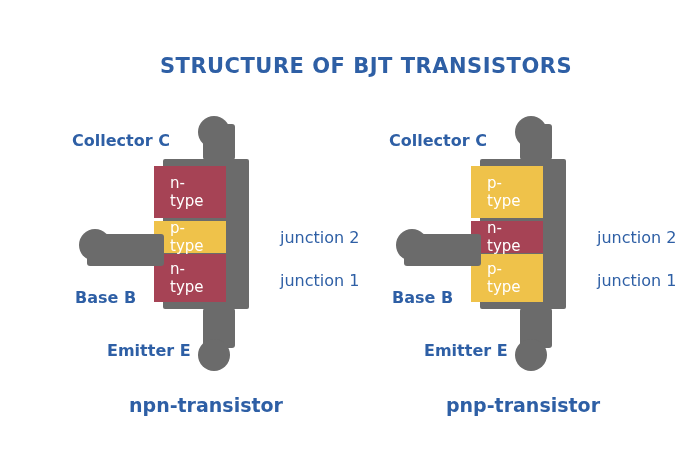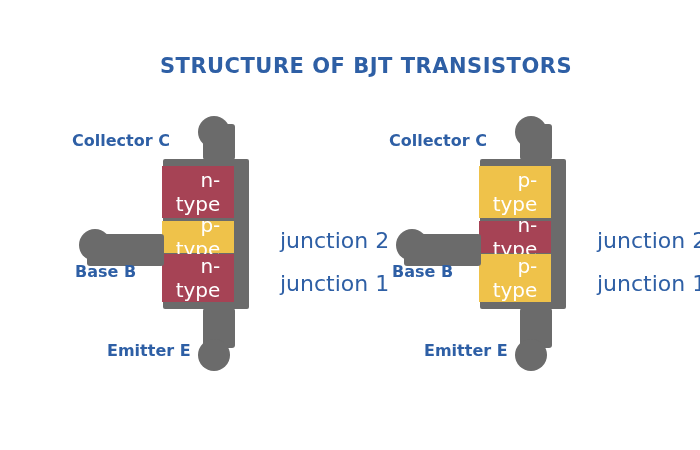--- a/index.html
+++ b/index.html
@@ -30,24 +30,24 @@
     position: absolute;
     left: 147px; top: 143px;
     width: 86px; height: 150px;
     background: var(--lead_gray);
     border-radius: 2px;
   }
 
   
   .layer {
     position: absolute;
-    left: 146px; width: 72px;
+    left: 138px; width: 72px;
     color: #ffffff;
-    font-size: 20px;
-    display: flex; align-items: center; justify-content: center; text-align: right;
+    font-size: 15px;
+    display: flex; align-items: center; justify-content: center;
   }
   .layer.pos0 { top: 150px; height: 52px; }
   .layer.pos1 { top: 205px; height: 30px; }
   .layer.pos2 { top: 238px; height: 48px; }
   .layer.n { background: var(--n_type_red); }
   .layer.p { background: var(--p_type_yellow); }
 
   
   .lead { position: absolute; background: var(--lead_gray); border-radius: 3px; }
   .lead.collector { left: 187px; top: 108px; width: 7px; height: 36px; }
@@ -65,29 +65,29 @@
 
   
   .lbl {
     position: absolute;
     color: var(--label_blue);
     font-weight: bold;
     font-size: 16px;
     white-space: nowrap;
   }
   .lbl.collector { left: 40px; top: 99px; width: 113px; text-align: right; }
-  .lbl.base      { left: 43px; top: 230px; }
+  .lbl.base      { left: 43px; top: 256px; }
   .lbl.emitter   { left: 75px; top: 309px; }
 
   
   .junction {
     position: absolute;
     left: 248px;
     color: var(--label_blue);
-    font-size: 22px;
+    font-size: 16px;
     white-space: nowrap;
   }
   .junction.j2 { top: 196px; }
   .junction.j1 { top: 239px; }
 
   
   .tname {
     position: absolute;
     top: 362px; left: 60px; width: 260px;
     text-align: center;
@@ -117,20 +117,21 @@
     <div class="junction j1">junction 1</div>
 
     <div class="dot base"></div>
     <div class="lead base"></div>
     <div class="lbl base">Base B</div>
 
     <div class="lead emitter"></div>
     <div class="dot emitter"></div>
     <div class="lbl emitter">Emitter E</div>
 
+    <div class="tname">npn-transistor</div>
   </div>
 
   <div class="group right">
     <div class="lbl collector">Collector C</div>
     <div class="dot collector"></div>
     <div class="lead collector"></div>
 
     <div class="body-box"></div>
     <div class="layer pos0 p">p-type</div>
     <div class="layer pos1 n">n-type</div>
@@ -140,15 +141,16 @@
     <div class="junction j1">junction 1</div>
 
     <div class="dot base"></div>
     <div class="lead base"></div>
     <div class="lbl base">Base B</div>
 
     <div class="lead emitter"></div>
     <div class="dot emitter"></div>
     <div class="lbl emitter">Emitter E</div>
 
+    <div class="tname">pnp-transistor</div>
   </div>
 
 </div>
 
 </body></html>

